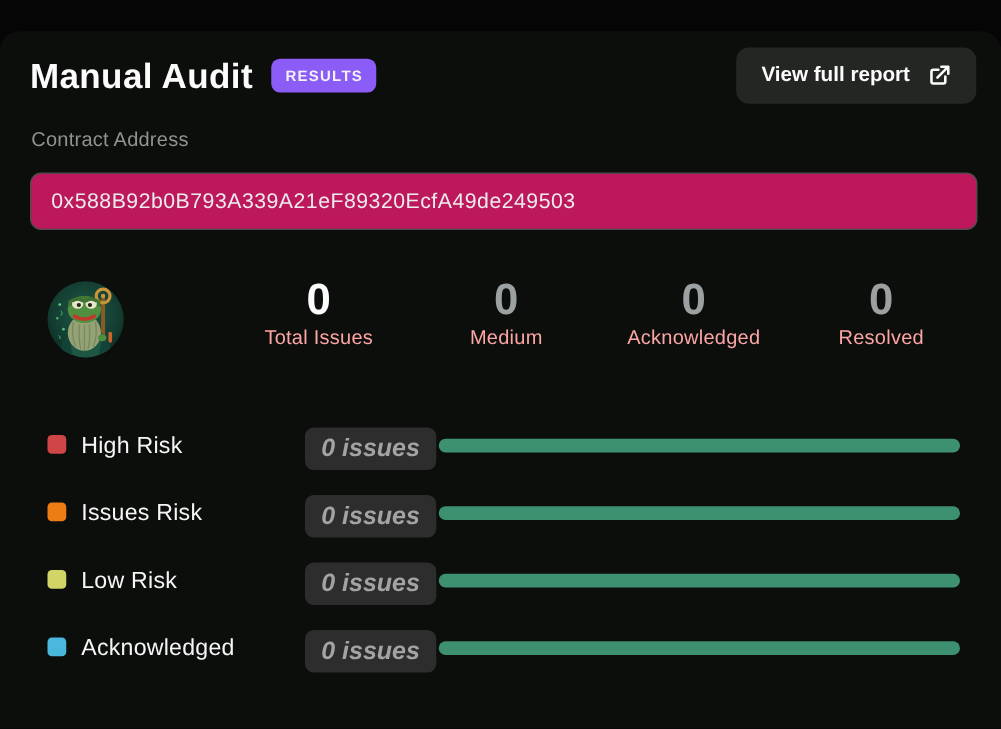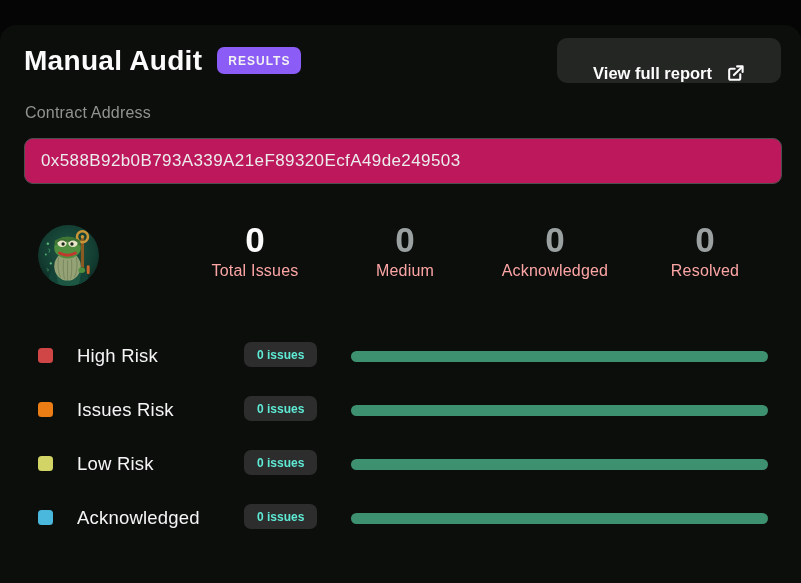--- a/index.html
+++ b/index.html
@@ -34,29 +34,29 @@
     background: #8b5cf6;
     color: #f2f2f2;
     font-size: 12px;
     font-weight: 700;
     letter-spacing: 1px;
     padding: 7px 11px 6px;
     border-radius: 7px;
   }
   .report-btn {
     margin-left: auto;
-    display: flex; align-items: flex-end;
+    display: flex; align-items: center;
     gap: 14px;
     background: #242624;
     border: none;
     color: #fbfbfb;
     font-family: "Liberation Sans", sans-serif;
     font-size: 16.5px;
     font-weight: 600;
-    padding: 0 36px;
+    padding: 0 20px;
     height: 45px;
     border-radius: 10px;
     cursor: pointer;
   }
   .report-btn svg { display: block; }
   
   .contract-label {
     position: absolute;
     top: 104px; left: 25px;
     font-size: 16px;
@@ -120,31 +120,31 @@
     width: 15px; height: 15px;
     border-radius: 3.5px;
   }
   .risk-label {
     position: absolute;
     left: 41px; top: 16px;
     font-size: 18.5px;
     font-weight: 500;
     color: #f5f5f5;
     letter-spacing: 0.2px;
-    margin-left: 12px;
   }
   .risk-badge {
     position: absolute;
     left: 220px; top: 13px;
     background: #2d2d2d;
     border-radius: 7px;
     padding: 6px 13px 5px;
-    font-size: 12px;
+    font-size: 20px;
     font-weight: 700;
-    color: #5eead4;
+    color: #a3a3a3;
+    font-style: italic;
   }
   .risk-bar-track {
     position: absolute;
     left: 327px; right: 0; top: 22px;
     height: 11px;
   }
   .risk-bar-fill {
     height: 100%;
     border-radius: 6px;
   }

